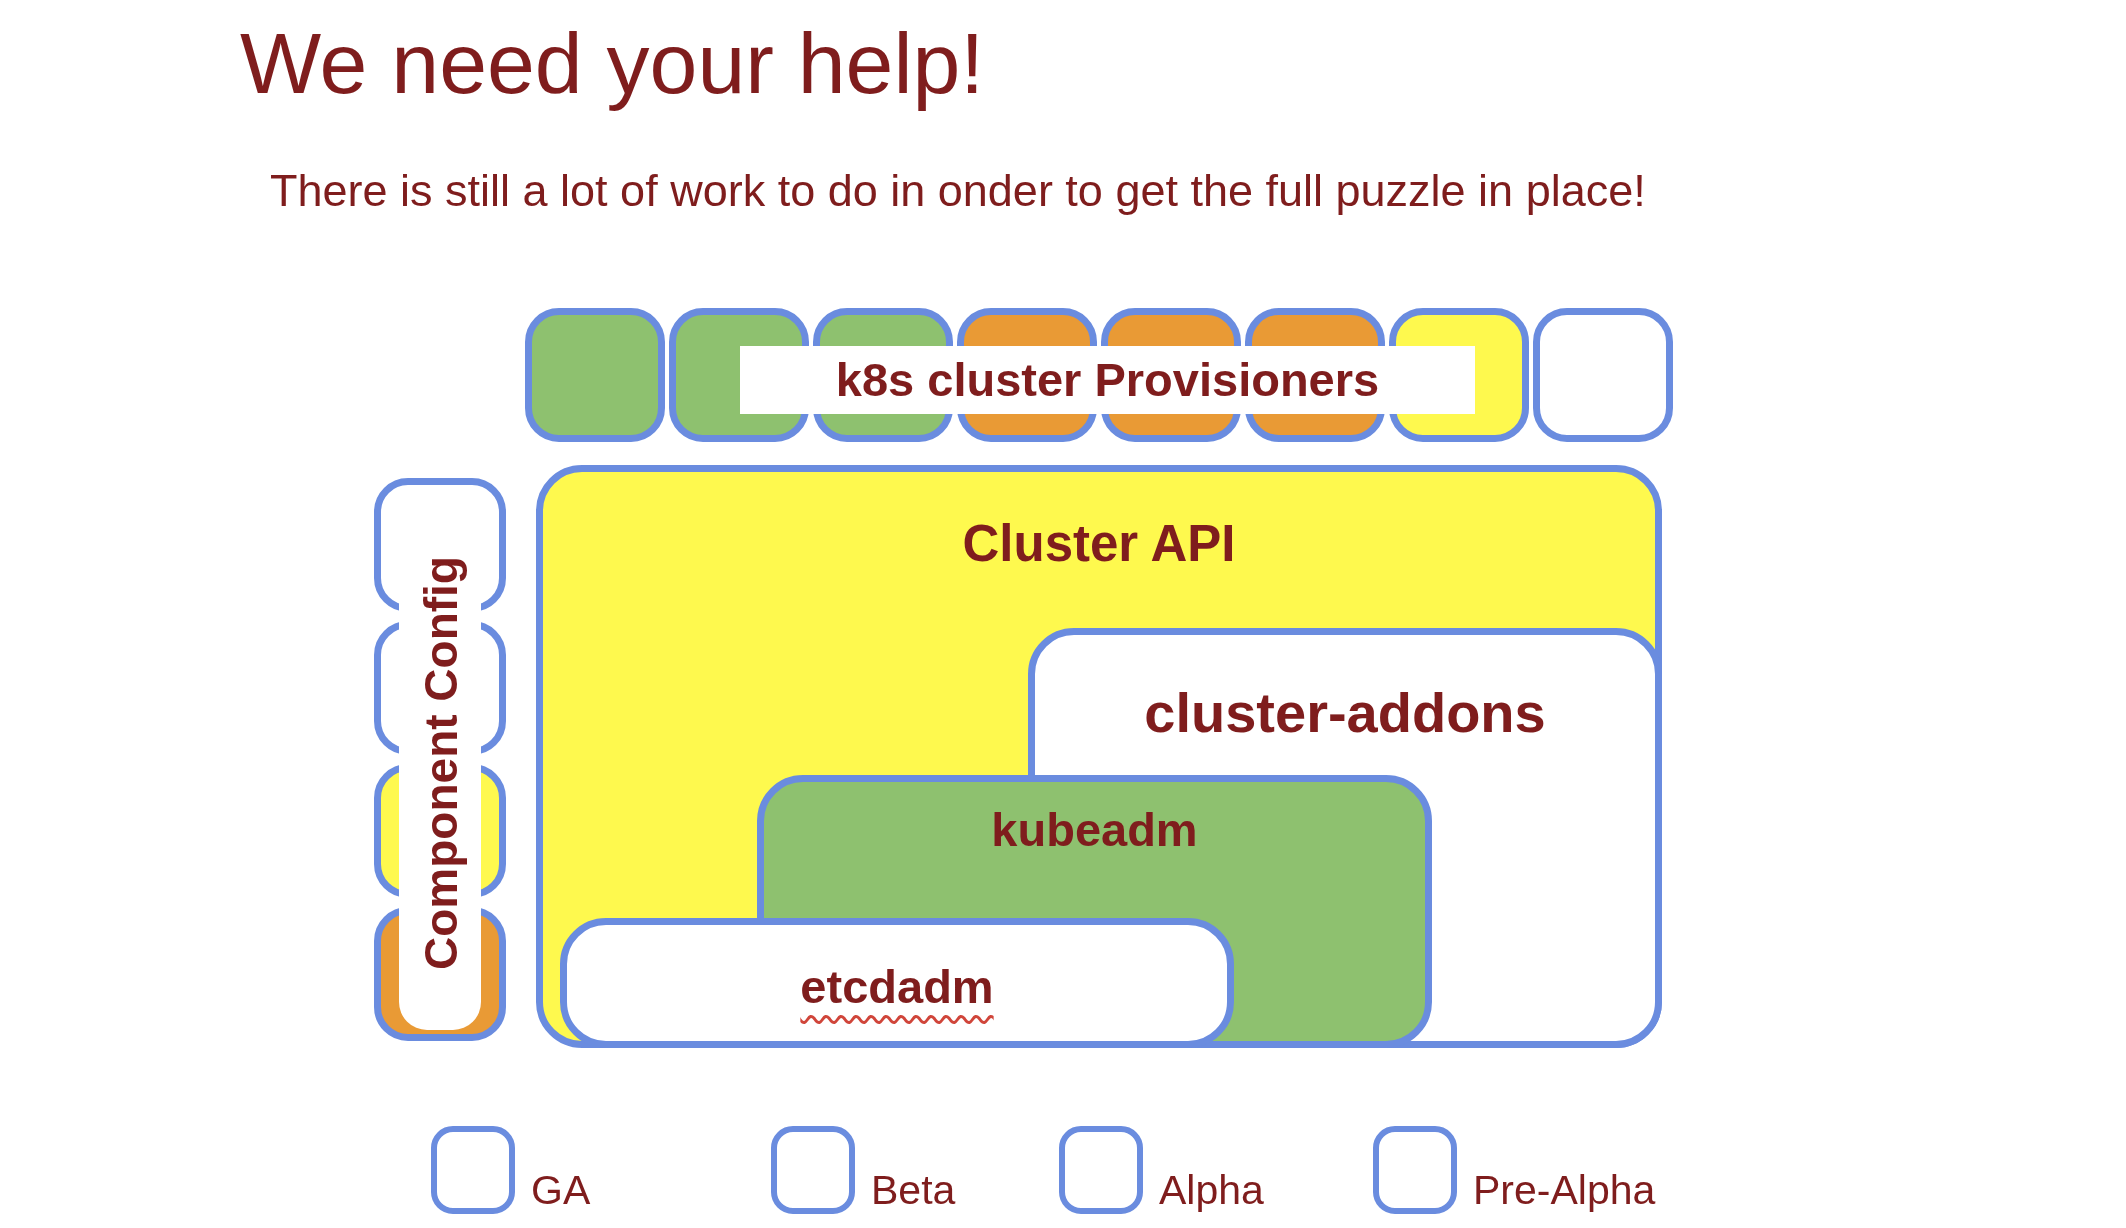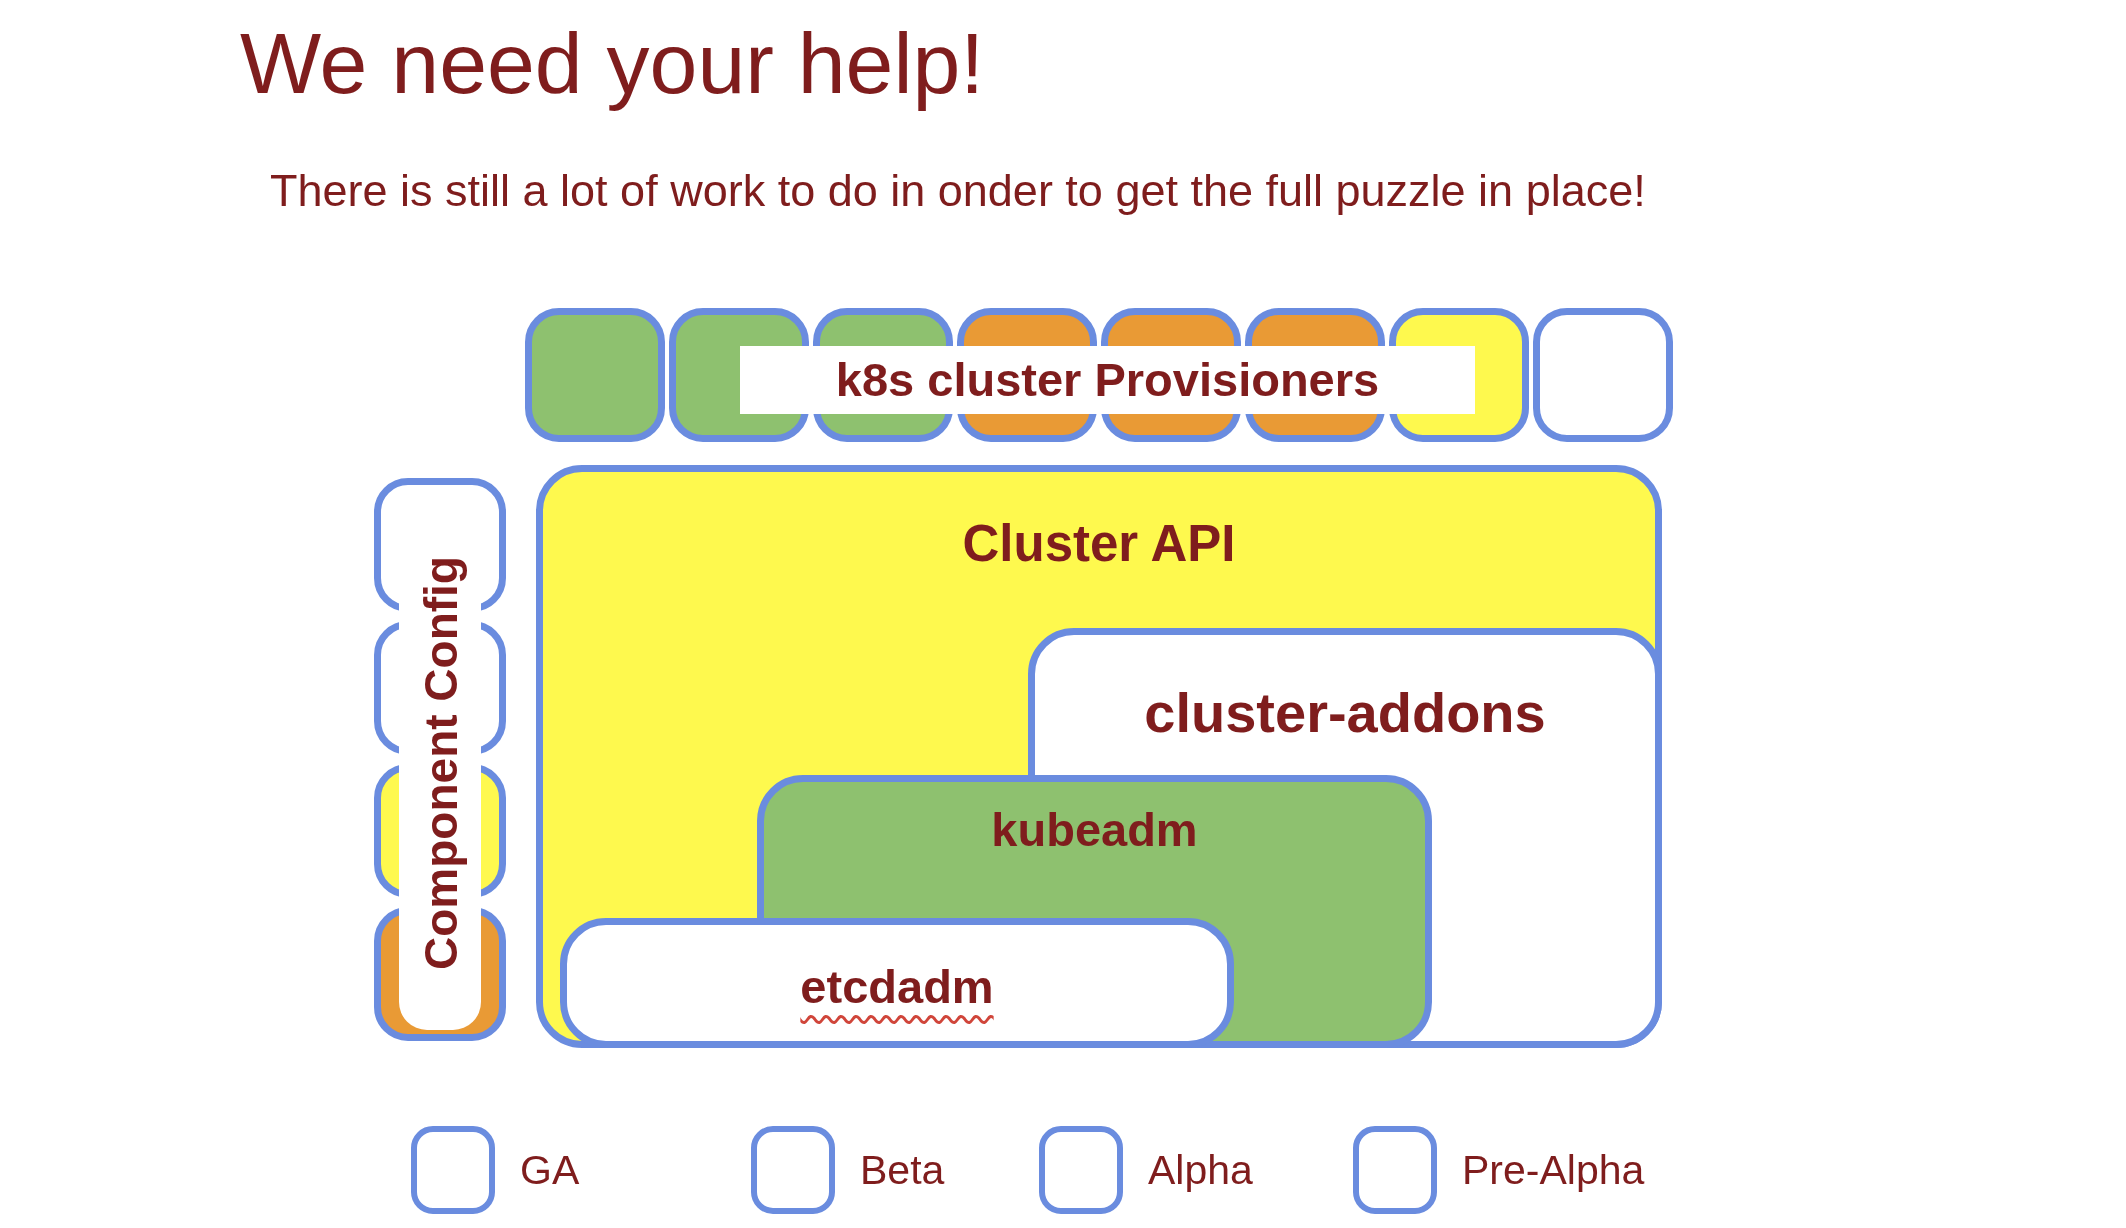--- a/index.html
+++ b/index.html
@@ -137,22 +137,23 @@
     text-decoration-color: var(--c-red);
     text-decoration-thickness: 3px;
     text-underline-offset: 12px;
   }
 
   
   .legend-item {
     position: absolute;
     top: 1126px;
     display: flex;
-    align-items: center;
-    gap: 25px;
+    align-items: flex-end;
+    gap: 16px;
+    margin-left: 20px;
   }
   .legend-swatch {
     width: 84px; height: 88px;
     box-sizing: border-box;
     border: 6px solid var(--c-border);
     border-radius: 22px;
     background: #fff;
     flex: 0 0 auto;
   }
   .legend-label {

